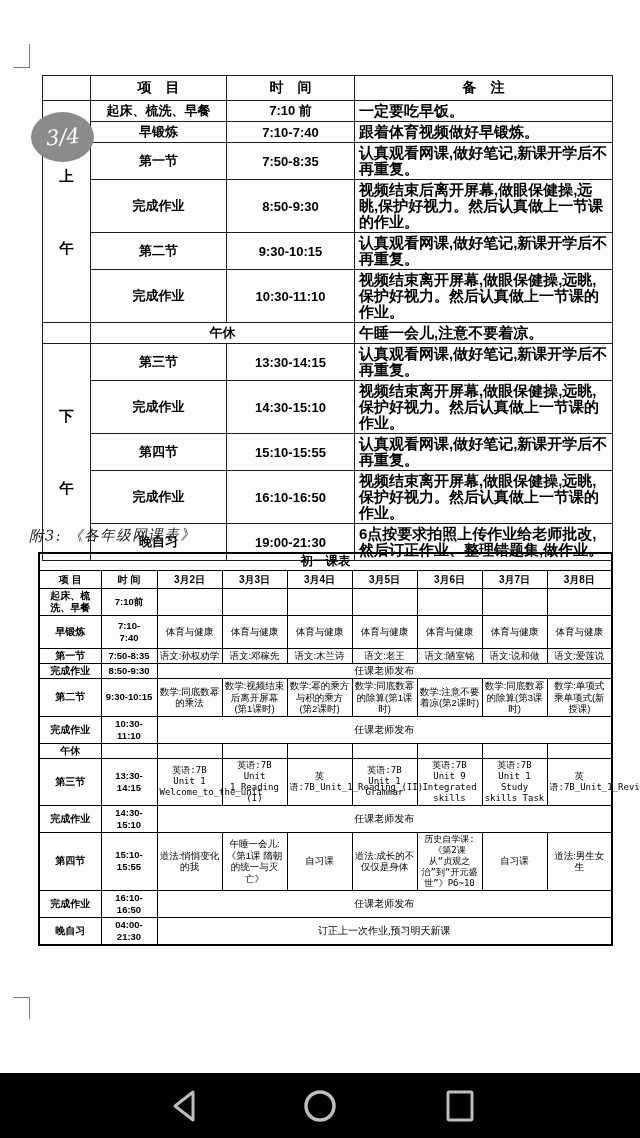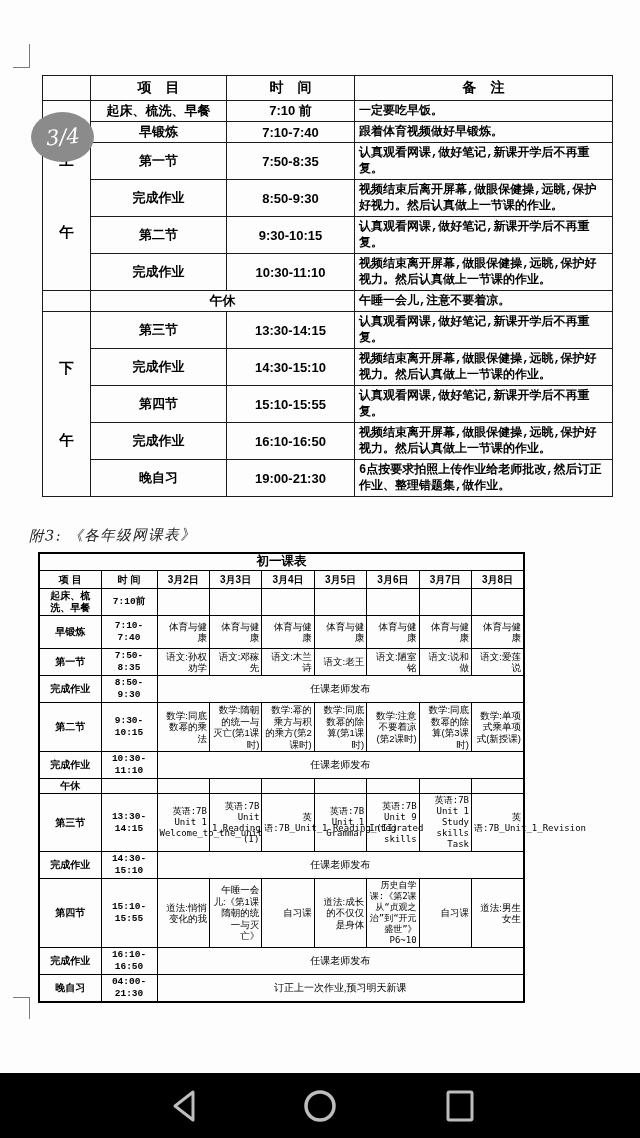--- a/index.html
+++ b/index.html
@@ -12,43 +12,43 @@
     border-right:1.5px solid #7a7a7a;border-bottom:1.5px solid #7a7a7a;}
   .corner-mark-bottom{position:absolute;left:13px;top:997px;width:16px;height:21px;
     border-right:1.5px solid #7a7a7a;border-top:1.5px solid #7a7a7a;}
 
   
   #daily-table{position:absolute;left:42px;top:75px;width:570px;
     border-collapse:collapse;table-layout:fixed;}
   #daily-table th,#daily-table td{border:1.6px solid #1c1c1c;padding:1px 3px;vertical-align:middle;}
   #daily-table thead th{font-size:14px;font-weight:bold;text-align:center;height:22px;}
   #daily-table .item,#daily-table .time{font-size:13px;font-weight:bold;text-align:center;}
-  #daily-table .note{font-size:12px;line-height:16px;font-weight:600;text-align:left;padding:2px 4px;font-family:Liberation Mono, monospace;}
+  #daily-table .note{font-size:15px;line-height:16px;font-weight:600;text-align:left;padding:2px 4px;}
   #daily-table .side{text-align:center;vertical-align:middle;font-size:14.5px;font-weight:bold;padding:0;}
   #daily-table .side span{display:block;line-height:72px;}
   #daily-table tr{height:20px;}
 
   
   .page-badge{position:absolute;left:31px;top:112px;width:63px;height:50px;z-index:6;
     background:#8b8b8b;border-radius:50%;display:flex;align-items:center;justify-content:center;}
   .page-badge span{color:#fff;font-size:21px;font-style:italic;transform:rotate(-5deg);
     font-family:"DejaVu Serif",serif;}
   .attachment-note{position:absolute;left:29px;top:526px;font-size:14.5px;color:#1d1d1d;
     font-style:italic;font-family:"DejaVu Serif",serif;letter-spacing:1.5px;transform:rotate(-0.5deg);}
 
   
-  #class-table{position:absolute;left:38px;top:552px;width:487px;
+  #class-table{position:absolute;left:38px;top:552px;width:575px;
     border-collapse:collapse;table-layout:fixed;border:2.2px solid #000;}
   #class-table th,#class-table td{border:1px solid #000;padding:1px 2px;
     font-size:9.5px;line-height:11.5px;vertical-align:middle;color:#000;}
   #class-table .table-title{font-size:12.5px;font-weight:bold;text-align:center;height:16px;padding:0;}
   #class-table thead .hdr{font-size:10px;font-weight:bold;text-align:center;height:15px;}
   #class-table .item2{font-weight:bold;text-align:center;font-size:10px;line-height:12px;}
-  #class-table .time2{font-weight:bold;text-align:center;font-size:9.5px;white-space:pre-line;line-height:12px;font-family:Liberation Mono, monospace;}
-  #class-table .day{text-align:right;}
+  #class-table .time2{font-weight:bold;text-align:center;font-size:9.5px;white-space:pre-line;line-height:12px;}
+  #class-table .day{text-align:center;}
   #class-table .latin{font-family:"DejaVu Sans Mono",monospace;font-size:9px;line-height:11px;}
   #class-table .span-cell{text-align:center;font-size:10px;font-family:Liberation Serif, serif;}
   #class-table tbody tr:nth-child(1) td{height:22px;}
   #class-table tbody tr:nth-child(2) td{height:30px;}
   #class-table tbody tr:nth-child(7) td{height:10px;}
 
   
   .navbar{position:absolute;left:0;top:1073px;width:640px;height:65px;background:#000;}
   .nav-icon{position:absolute;top:14px;width:38px;height:38px;cursor:pointer;}
   .nav-back{left:166px;}
@@ -219,21 +219,21 @@
       </tr>
       <tr>
         <td class="item2">完成作业</td>
         <td class="time2">8:50-9:30</td>
         <td class="span-cell" colspan="7">任课老师发布</td>
       </tr>
       <tr>
         <td class="item2">第二节</td>
         <td class="time2">9:30-10:15</td>
         <td class="day">数学:同底数幂的乘法</td>
-        <td class="day">数学:隋朝的统一与灭亡(第1课时)</td>
+        <td class="day">数学:视频结束后离开屏幕(第1课时)</td>
         <td class="day">数学:幂的乘方与积的乘方(第2课时)</td>
         <td class="day">数学:同底数幂的除算(第1课时)</td>
         <td class="day">数学:注意不要着凉(第2课时)</td>
         <td class="day">数学:同底数幂的除算(第3课时)</td>
         <td class="day">数学:单项式乘单项式(新授课)</td>
       </tr>
       <tr>
         <td class="item2">完成作业</td>
         <td class="time2">10:30-
 11:10</td>

